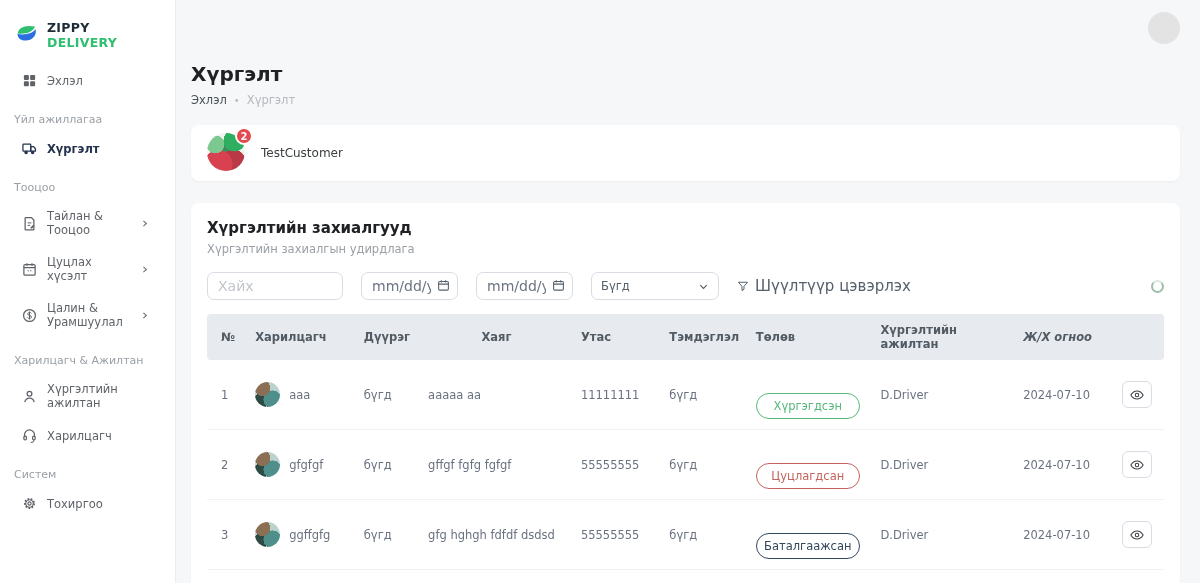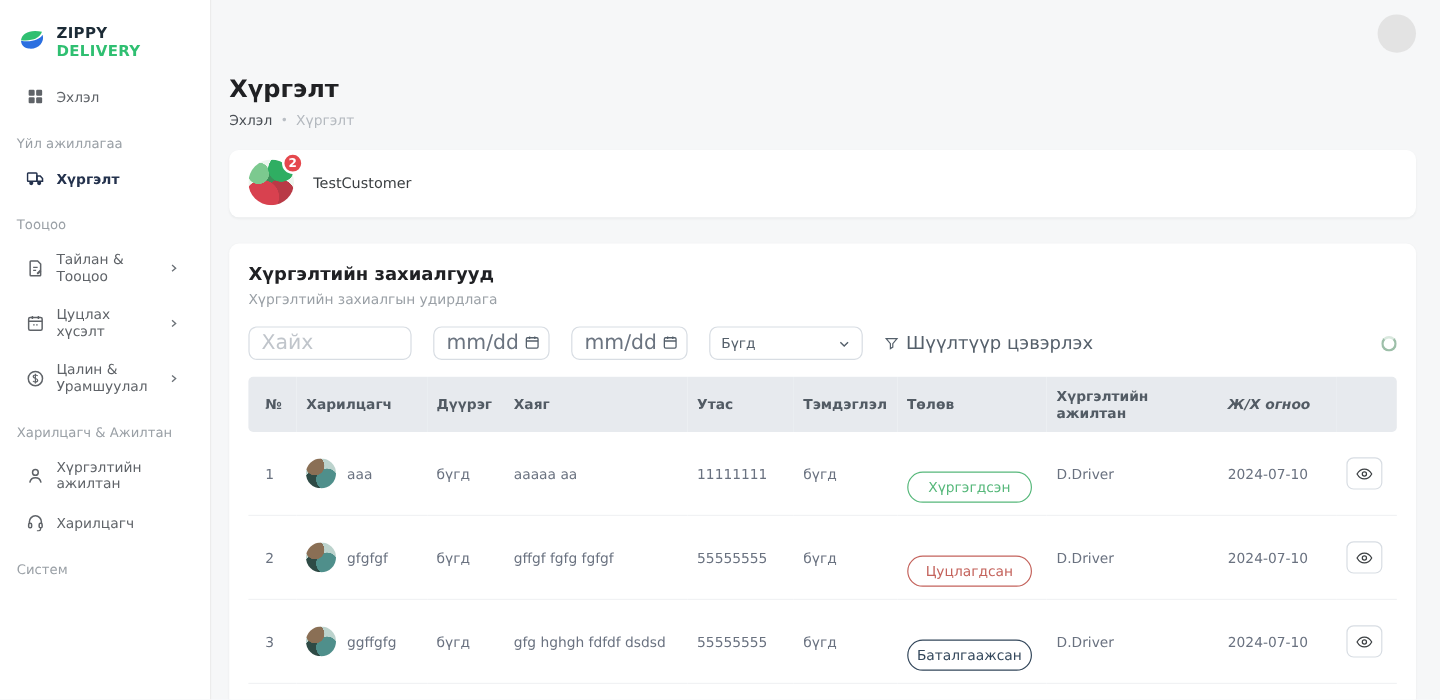--- a/index.html
+++ b/index.html
@@ -47,21 +47,21 @@
     background:#e5484d; color:#fff; font-size:10px; font-weight:bold; display:flex;
     align-items:center; justify-content:center; border:2px solid #fff; }
   .cust-name { font-size:12px; color:#3c4043; }
 
   .orders-card { margin-top:22px; padding:16px 16px 14px; }
   .orders-title { font-size:15px; font-weight:bold; color:#202124; }
   .orders-sub { font-size:11.5px; color:#9aa0a6; margin-top:5px; }
 
   .filters { display:flex; align-items:center; margin-top:16px; gap:18px; }
   .f-input { height:28px; border:1px solid #d8dde3; border-radius:7px; background:#fff;
-    font-size:17px; color:#3c4043; padding:0 10px; outline:none;
+    font-size:14px; color:#3c4043; padding:0 10px; outline:none;
     font-family:"DejaVu Sans","Liberation Sans",sans-serif; }
   .f-input::placeholder { color:#c0c5cb; }
   .f-search { width:136px; }
   .date-wrap { position:relative; }
   .f-date { width:97px; padding-right:26px; color:#55606b; }
   .f-date::placeholder { color:#6b7480; }
   .date-wrap svg { position:absolute; right:8px; top:7px; width:13px; height:13px; color:#55606b; pointer-events:none; }
   .f-select { width:128px; height:28px; border:1px solid #d8dde3; border-radius:7px; background:#fff;
     display:flex; align-items:center; justify-content:space-between; padding:0 9px; font-size:11.5px;
     color:#55606b; cursor:pointer; }
@@ -73,21 +73,21 @@
 
   
   table { width:100%; border-collapse:collapse; margin-top:14px; table-layout:fixed; }
   thead th { background:#e7eaee; font-size:11.5px; font-weight:bold; color:#525b64; text-align:left;
     padding:9px 8px; }
   thead th:first-child { border-radius:4px 0 0 4px; padding-left:14px; }
   thead th:last-child { border-radius:0 4px 4px 0; }
   tbody td { font-size:11.5px; color:#6a7280; padding:10px 8px; border-bottom:1px solid #f1f2f4;
     height:45px; vertical-align:middle; overflow:hidden; white-space:nowrap; }
   tbody td:first-child { padding-left:14px; }
-  .col-no{width:40px;} .col-cust{width:108px;} .col-dist{width:64px;} .col-addr{width:152px;}
+  .col-no{width:40px;} .col-cust{width:108px;} .col-dist{width:64px;} .col-addr{width:152px;text-align:center;}
   .col-phone{width:88px;} .col-note{width:86px;} .col-status{width:124px;} .col-driver{width:142px;}
   .col-date{width:98px;font-style:italic;} .col-act{width:50px;}
   .cust-cell { display:flex; align-items:center; gap:9px; }
   .row-avatar { width:25px; height:25px; border-radius:50%; flex:none;
     background:
       radial-gradient(circle at 30% 25%, #8a6f55 0 30%, transparent 31%),
       radial-gradient(circle at 70% 70%, #4f8f8b 0 36%, transparent 37%),
       radial-gradient(circle at 25% 75%, #2e4a45 0 28%, transparent 29%),
       #bcd3cd; }
   .badge { display:inline-block; padding:5px 0; width:104px; text-align:center; border-radius:15px;
@@ -199,20 +199,28 @@
         <path d="M4 14v-3a8 8 0 0 1 16 0v3"></path>
         <rect x="3" y="13" width="4" height="6" rx="1.8"></rect>
           <rect x="17" y="13" width="4" height="6" rx="1.8"></rect>
         <path d="M19 19v1a3 3 0 0 1-3 3h-2" stroke-width="1.6"></path>
       </svg>
       <span>Харилцагч</span>
     </div>
 
     <div class="side-section">Систем</div>
 
+    <div class="side-item">
+      <svg viewBox="0 0 24 24" fill="none" stroke="currentColor">
+        <circle cx="12" cy="12" r="7.2" stroke-width="3.2" stroke-dasharray="2.6 2.4"></circle>
+        <circle cx="12" cy="12" r="6" stroke-width="1.8"></circle>
+        <circle cx="12" cy="12" r="2.6" stroke-width="1.8"></circle>
+      </svg>
+      <span>Тохиргоо</span>
+    </div>
   </aside>
 
   <main class="main">
 
     <div class="topbar">
       <div class="avatar-top"></div>
     </div>
 
     <h1 class="page-title">Хүргэлт</h1>
     <div class="breadcrumb">

